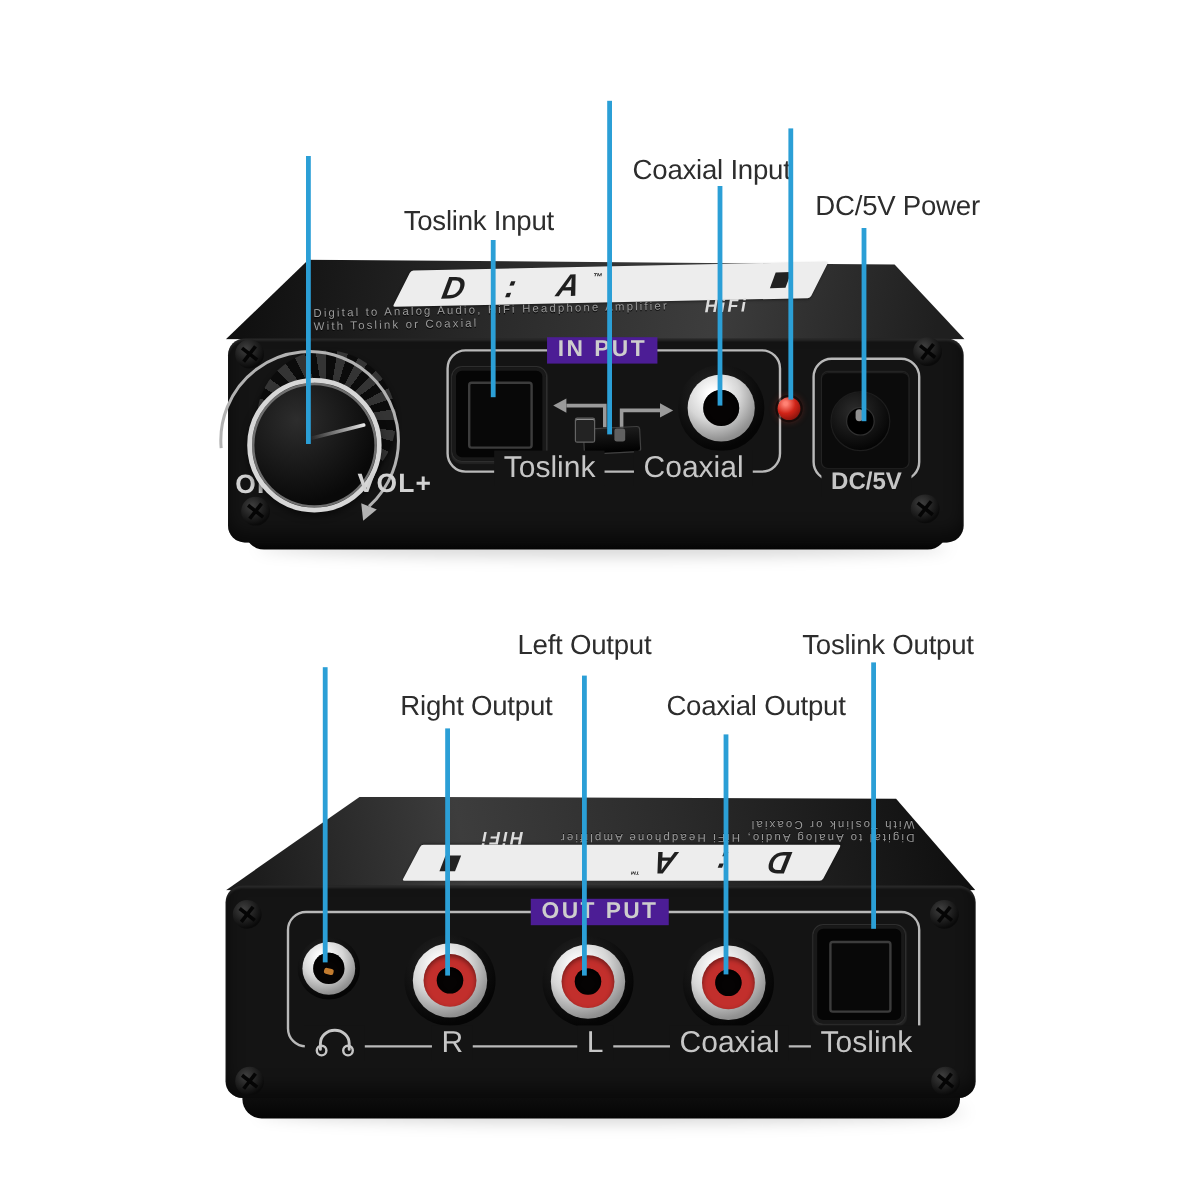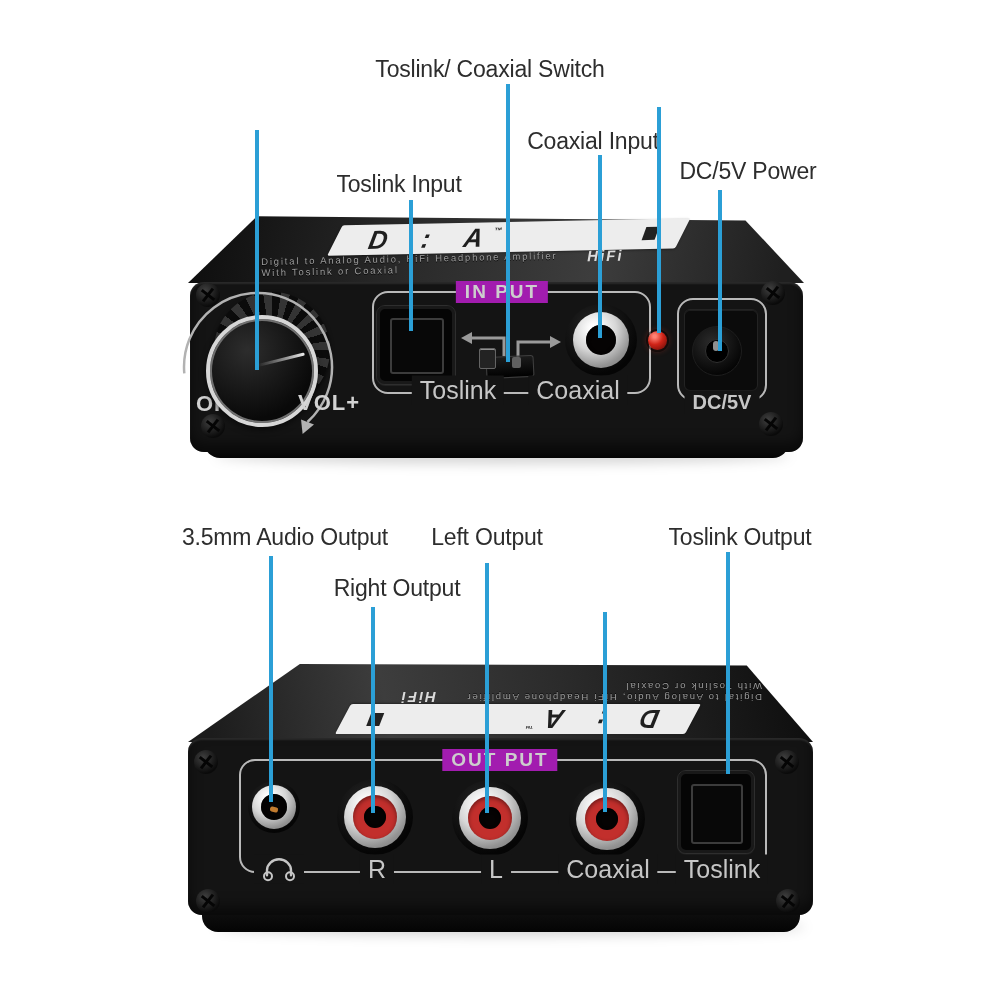--- a/index.html
+++ b/index.html
@@ -34,21 +34,21 @@
   .hifi-logo{position:absolute;font-size:15px;font-weight:900;font-style:italic;letter-spacing:2px;color:#dcdcdc;}
 
   
   .screw{position:absolute;width:24px;height:24px;border-radius:50%;
          background:radial-gradient(circle at 38% 32%, #3f3f3f, #0a0a0a 72%);z-index:4;}
   .screw::before,.screw::after{content:"";position:absolute;left:50%;top:50%;background:#050505;}
   .screw::before{width:16px;height:3px;transform:translate(-50%,-50%) rotate(38deg);}
   .screw::after{width:3px;height:16px;transform:translate(-50%,-50%) rotate(38deg);}
 
   .panel-outline{position:absolute;border:2px solid #b9b9b9;border-radius:16px;z-index:3;}
-  .panel-title{position:absolute;transform:translate(-50%,-50%);background:#a21caf;padding:0 9px;
+  .panel-title{position:absolute;transform:translate(-50%,-50%);background:#4c1d95;padding:0 9px;
                font-size:19px;font-weight:700;letter-spacing:2px;color:#cdcdcd;z-index:5;white-space:nowrap;}
   .port-label{position:absolute;transform:translate(-50%,-50%);background:#141414;padding:0 8px;
               font-size:25px;color:#c6c6c6;z-index:5;white-space:nowrap;}
 
   .toslink-port{position:absolute;background:#050505;border:1px solid #2e2e2e;border-radius:9px;
                 box-shadow:inset 0 0 0 3px #191919, 0 1px 1px rgba(255,255,255,.07);z-index:4;}
   .toslink-inner{position:absolute;border:2px solid #3c3c3c;border-radius:3px;background:#080808;z-index:5;}
 
   .ring-dark{position:absolute;border-radius:50%;background:radial-gradient(circle at 40% 33%, #272727, #050505 72%);z-index:4;}
   .ring-silver{position:absolute;border-radius:50%;
@@ -83,21 +83,20 @@
                 border-radius:2px;box-shadow:inset 0 1px 0 #909090;z-index:6;}
   .switch-glint{position:absolute;width:9px;height:11px;background:#606060;border-radius:2px;z-index:6;}
 
   svg{position:absolute;overflow:visible;}
 </style>
 </head>
 <body>
 
 <div class="canvas">
 
-  <div class="ann" style="left: 490px; top: 56px; color: rgb(45, 45, 45);">Toslink/ Coaxial Switch</div>
   <div class="ann" style="left: 593px; top: 128px; color: rgb(45, 45, 45);">Coaxial Input</div>
   <div class="ann" style="left: 399px; top: 171px; color: rgb(45, 45, 45);">Toslink Input</div>
   <div class="ann" style="left: 748px; top: 158px; color: rgb(45, 45, 45);">DC/5V Power</div>
 
   <div class="lead" style="left: 255px; top: 130px; height: 240px; background: rgb(43, 159, 214);"></div>
   <div class="lead" style="left: 409px; top: 200px; height: 131px; background: rgb(43, 159, 214);"></div>
   <div class="lead" style="left: 506px; top: 84px; height: 278px; background: rgb(43, 159, 214);"></div>
   <div class="lead" style="left: 598px; top: 155px; height: 183px; background: rgb(43, 159, 214);"></div>
   <div class="lead" style="left: 657px; top: 107px; height: 226px; background: rgb(43, 159, 214);"></div>
   <div class="lead" style="left: 718px; top: 190px; height: 161px; background: rgb(43, 159, 214);"></div>
@@ -162,24 +161,24 @@
     <div class="led" style="left:648px;top:331px;width:19px;height:19px;"></div>
 
     <div class="panel-outline" style="left:677px;top:298px;width:86px;height:99px;"></div>
     <div class="dc-square" style="left:684px;top:309px;width:72px;height:80px;"></div>
     <div class="dc-barrel" style="left:692px;top:326px;width:48px;height:48px;"></div>
     <div class="dc-hole" style="left:705px;top:339px;width:22px;height:22px;"></div>
     <div class="dc-pin" style="left:713px;top:341px;"></div>
     <div class="port-label" style="left:722px;top:402px;font-weight:700;font-size:20px;">DC/5V</div>
   </div>
 
-  <div class="ann" style="left: 285px; top: 524px; color: rgb(45, 45, 45);">3.5mm Audio Output</div>
   <div class="ann" style="left: 487px; top: 524px; color: rgb(45, 45, 45);">Left Output</div>
   <div class="ann" style="left: 740px; top: 524px; color: rgb(45, 45, 45);">Toslink Output</div>
   <div class="ann" style="left: 397px; top: 575px; color: rgb(45, 45, 45);">Right Output</div>
+  <div class="ann" style="left: 630px; top: 575px; color: rgb(45, 45, 45);">Coaxial Output</div>
 
   <div class="lead" style="left: 269px; top: 556px; height: 246px; background: rgb(43, 159, 214);"></div>
   <div class="lead" style="left: 371px; top: 607px; height: 206px; background: rgb(43, 159, 214);"></div>
   <div class="lead" style="left: 485px; top: 563px; height: 250px; background: rgb(43, 159, 214);"></div>
   <div class="lead" style="left: 603px; top: 612px; height: 200px; background: rgb(43, 159, 214);"></div>
   <div class="lead" style="left: 726px; top: 552px; height: 222px; background: rgb(43, 159, 214);"></div>
 
   <div>
     <div class="floorshadow" style="left:215px;top:918px;width:590px;height:18px;"></div>
     <div class="topface" style="left:188px;top:664px;width:625px;height:78px;

